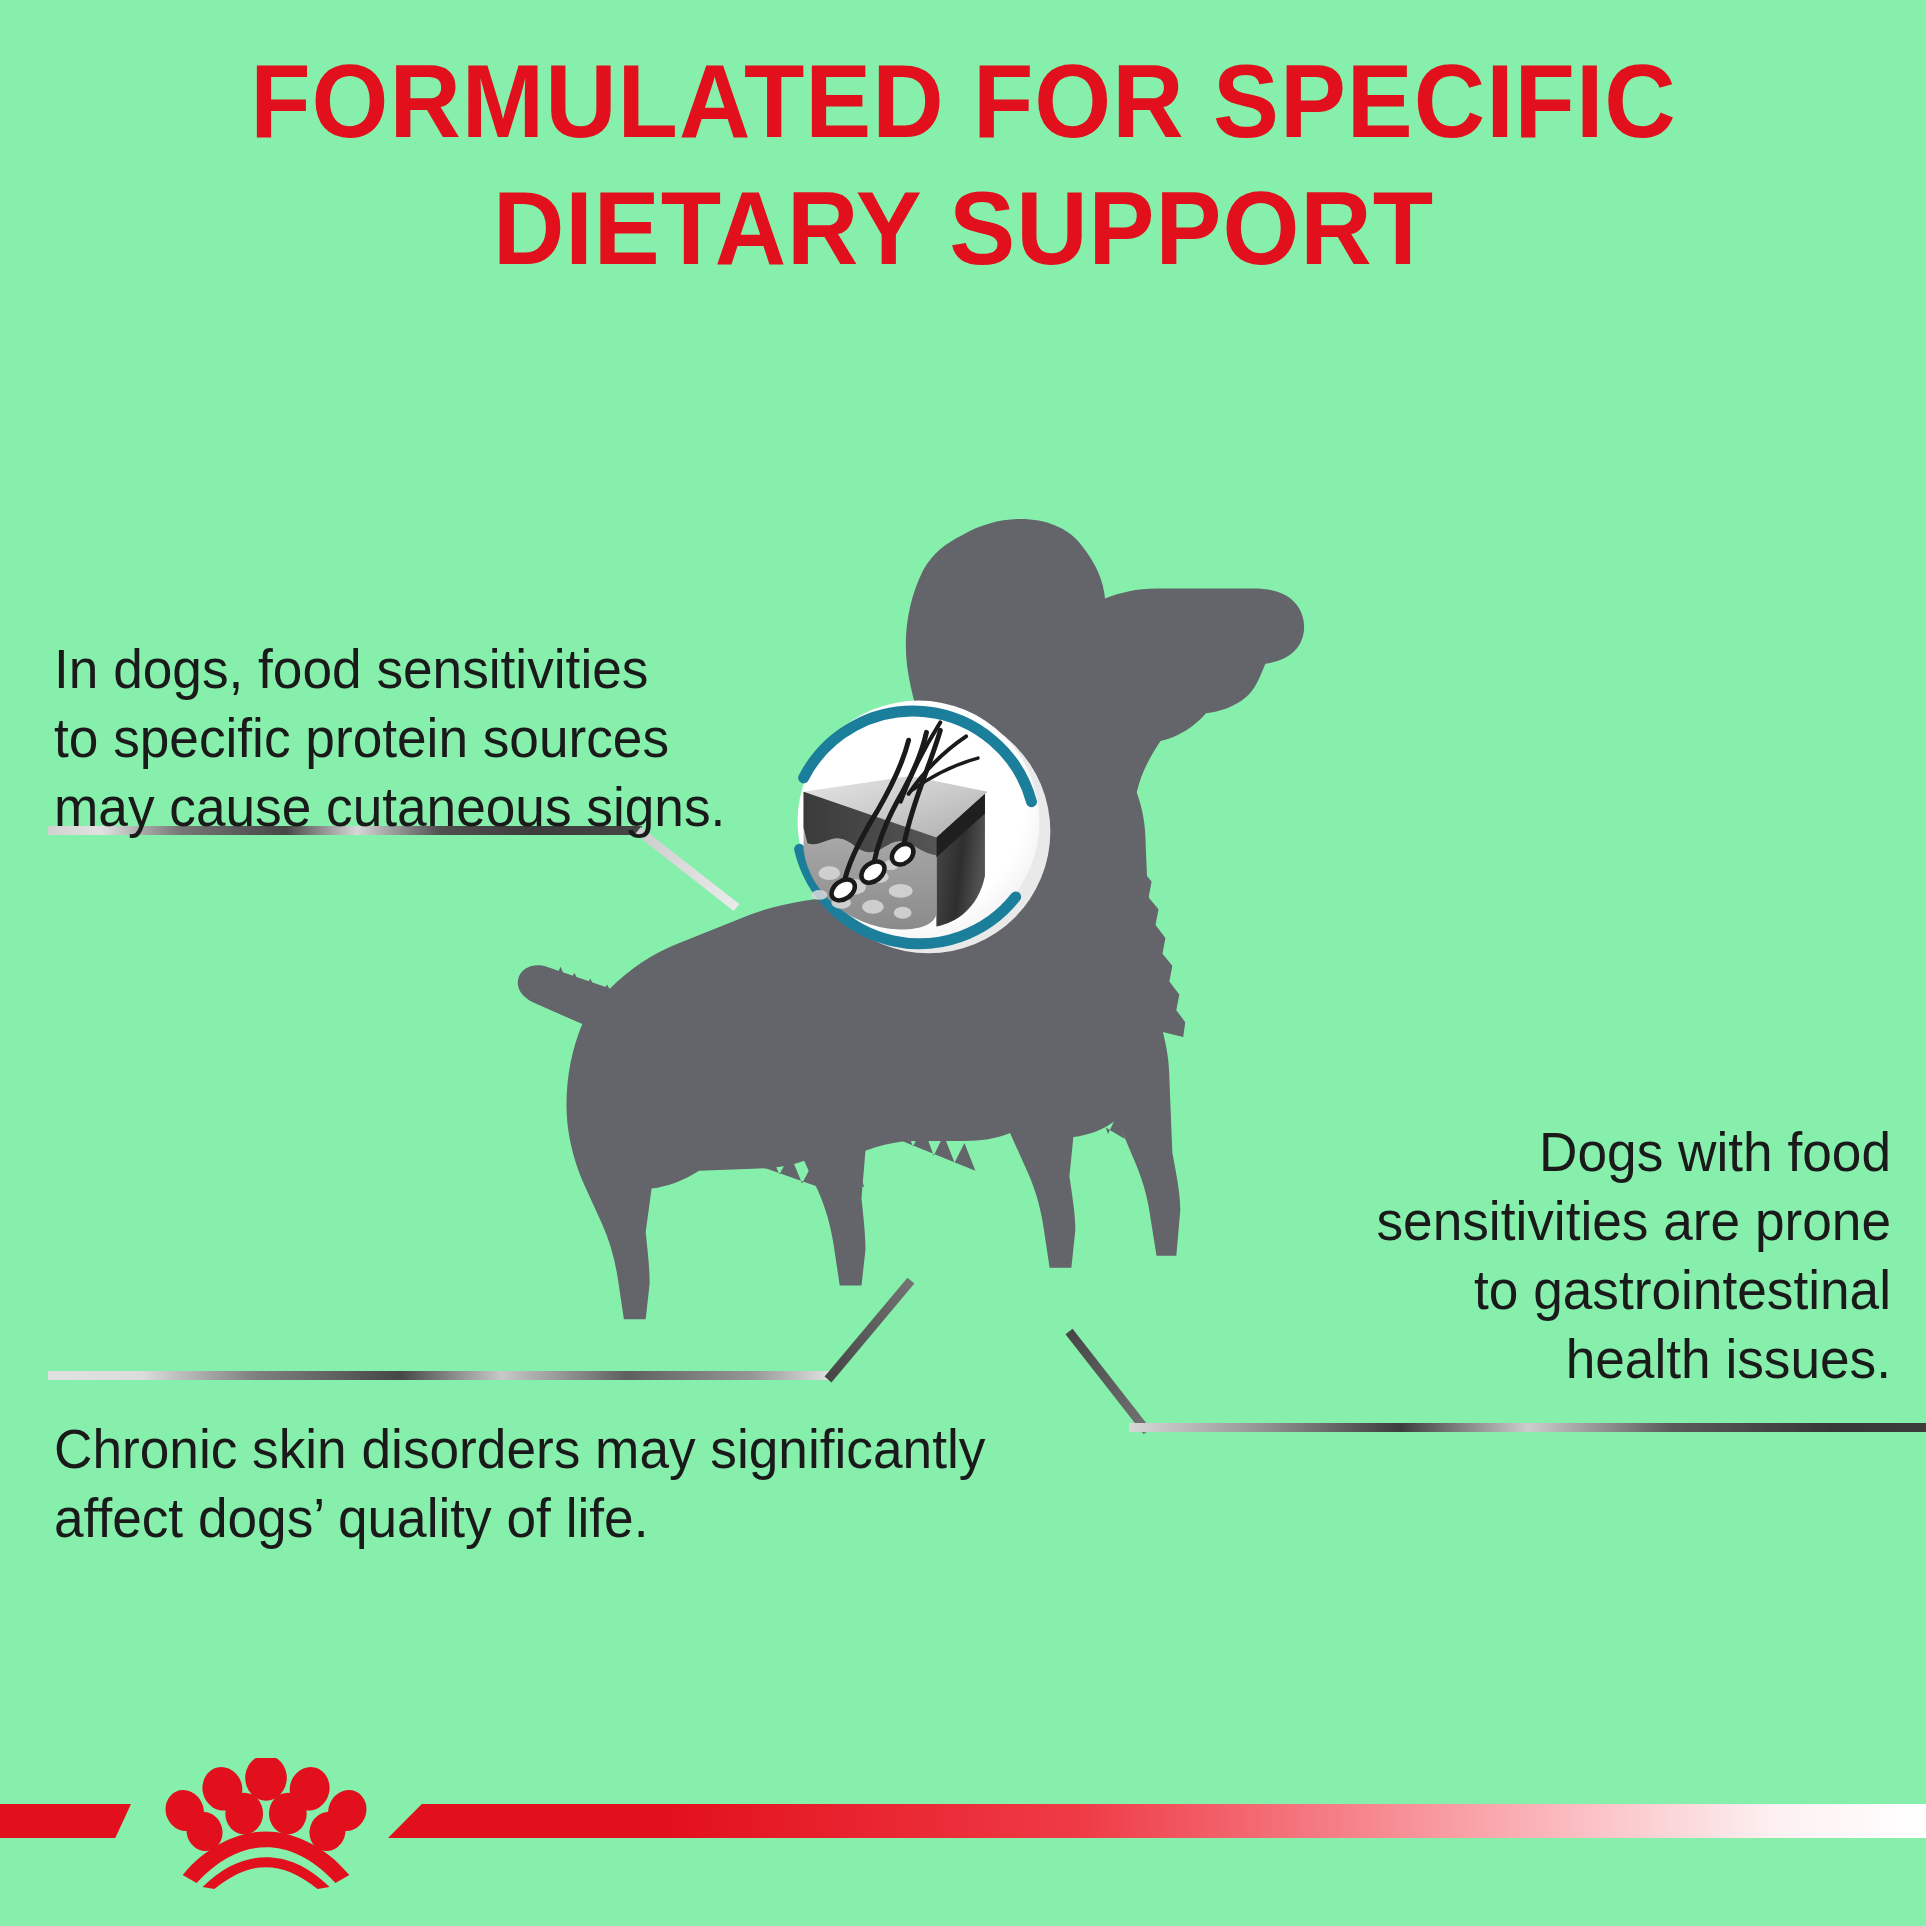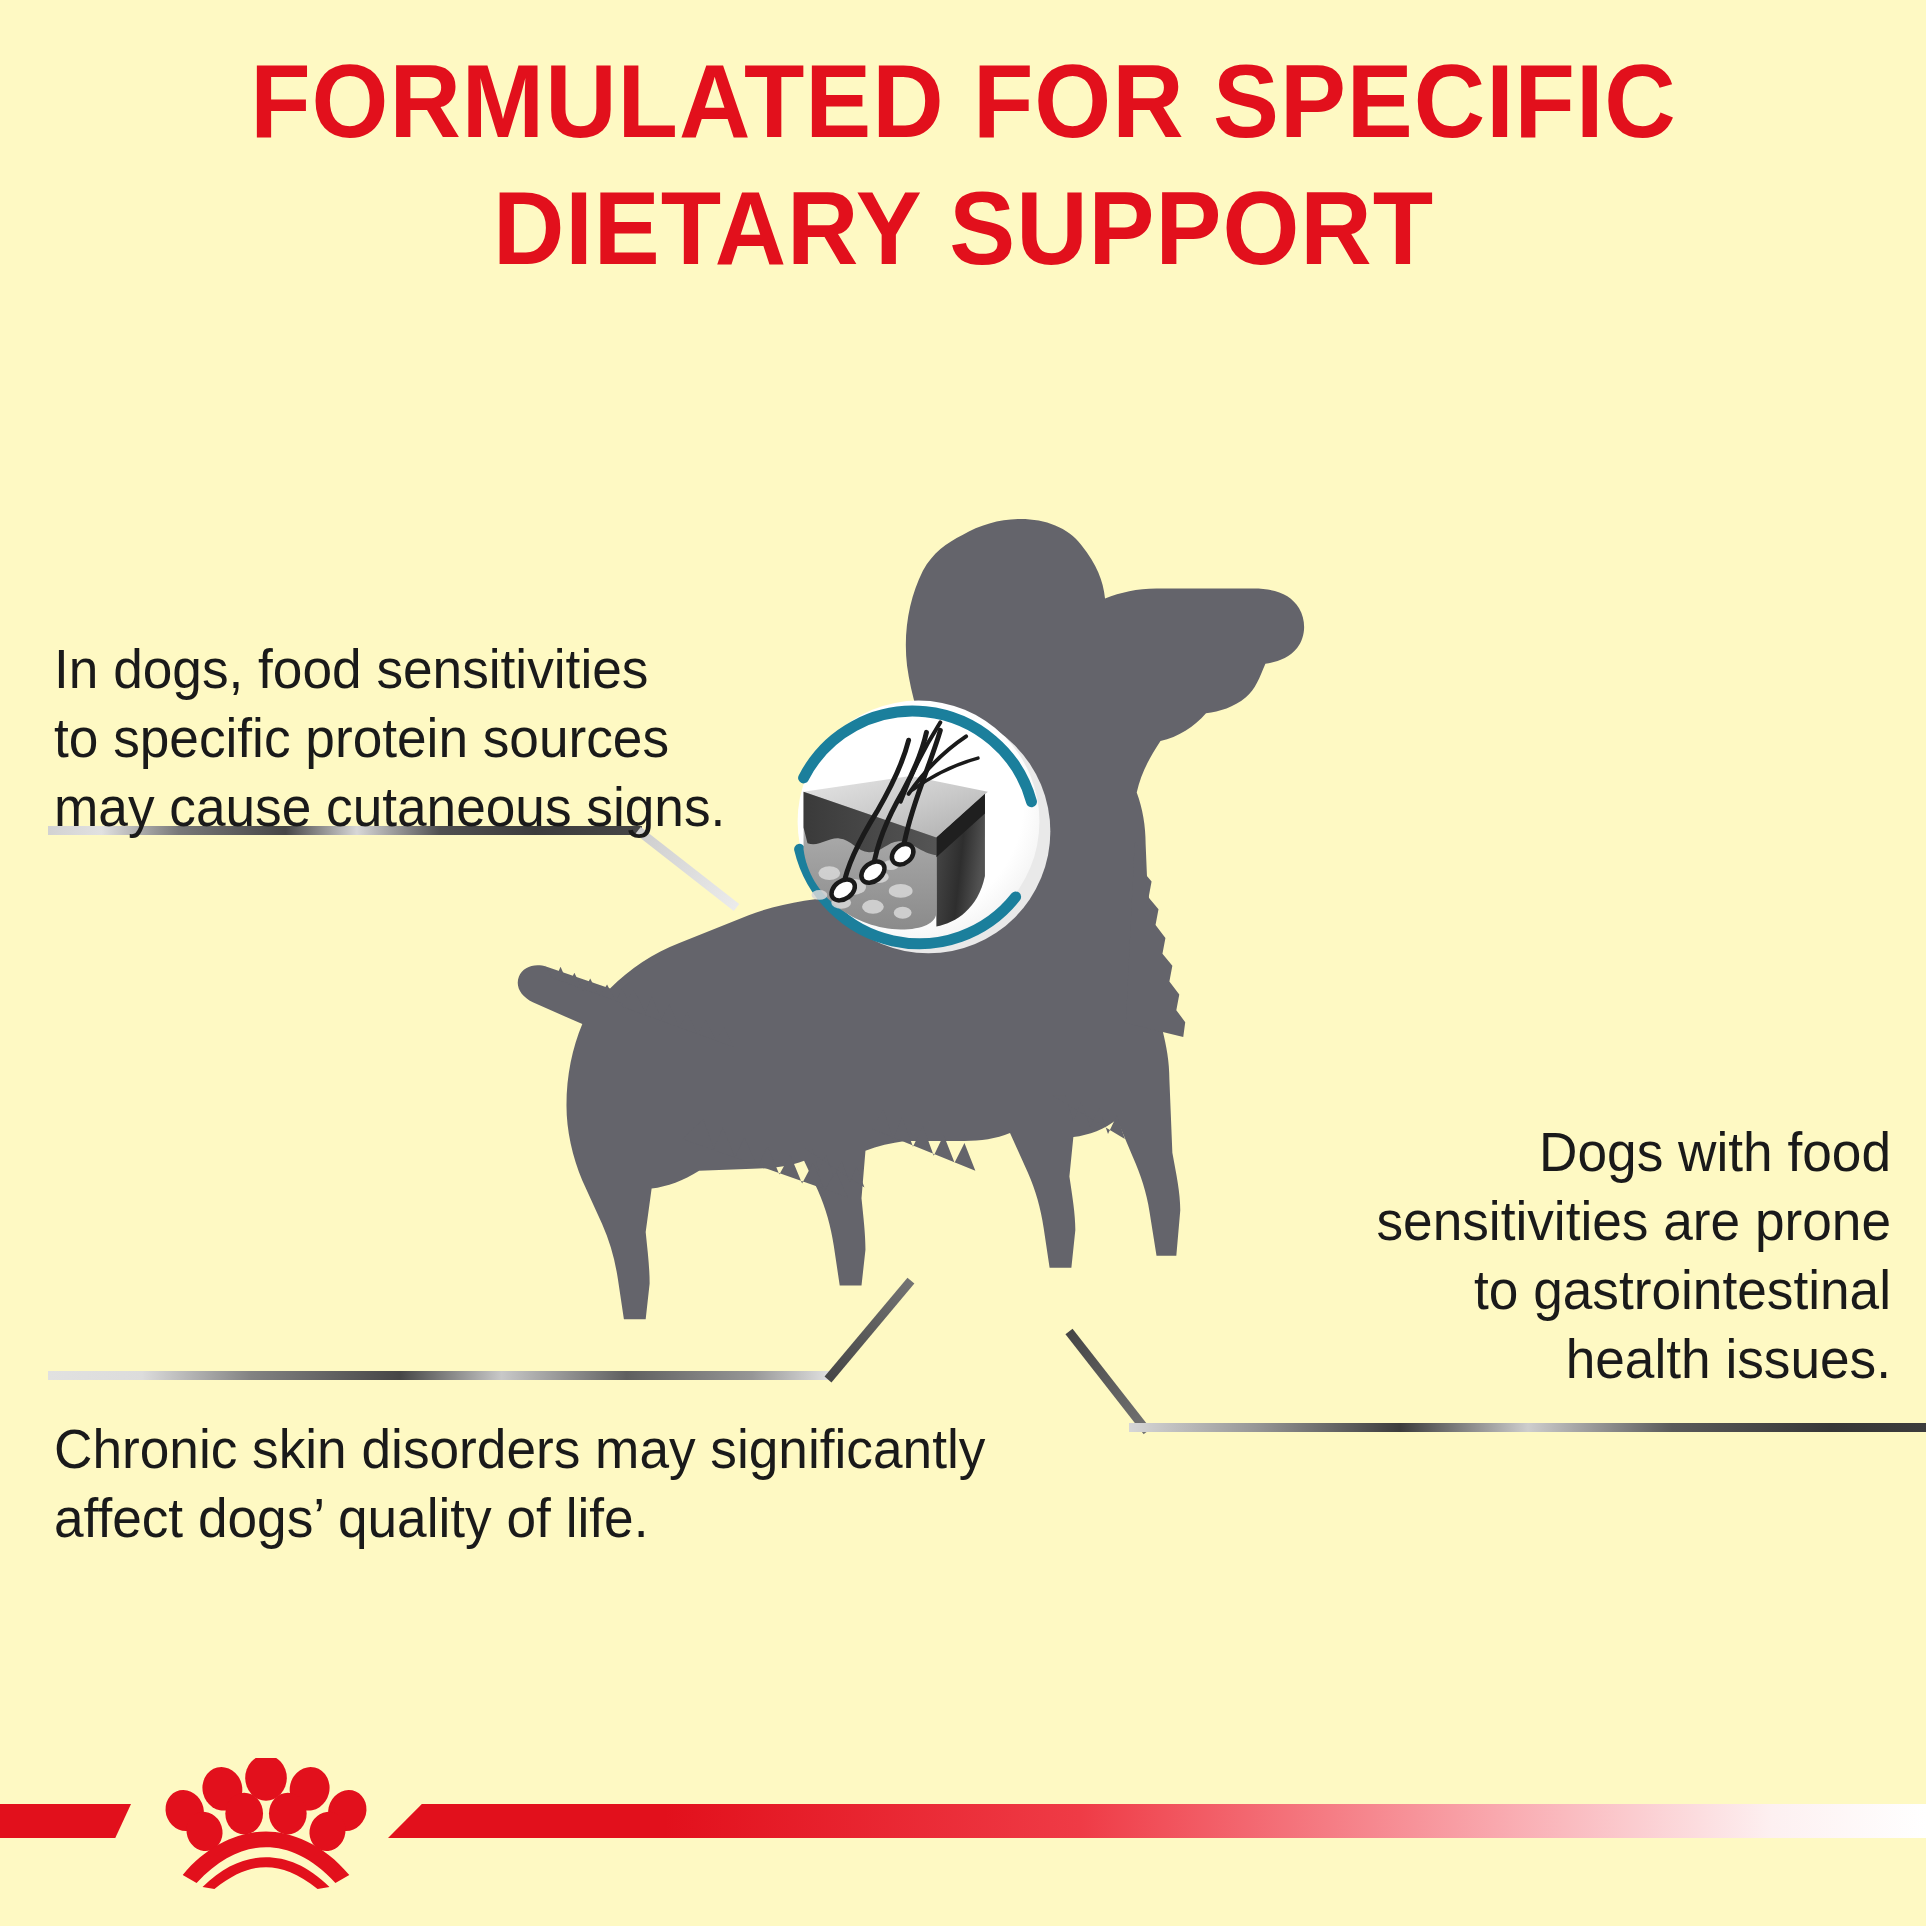--- a/index.html
+++ b/index.html
@@ -7,21 +7,21 @@
     padding: 0;
     background: #ffffff;
   }
   body {
     font-family: "Liberation Sans", sans-serif;
   }
   #canvas {
     position: relative;
     width: 1927px;
     height: 1927px;
-    background: #fef9c3;
+    background: #86efac;
     overflow: hidden;
   }
 
   
   .headline {
     position: absolute;
     left: 0;
     top: 38px;
     width: 1927px;
     text-align: center;

